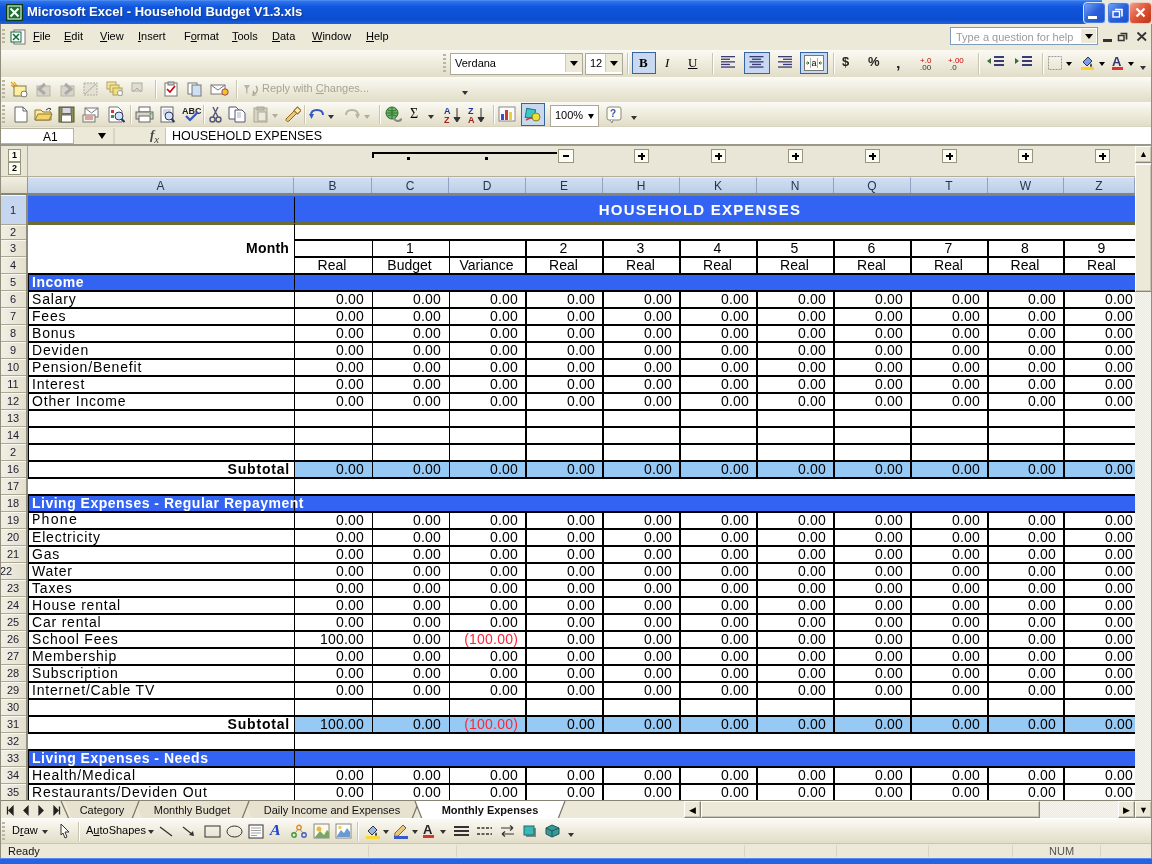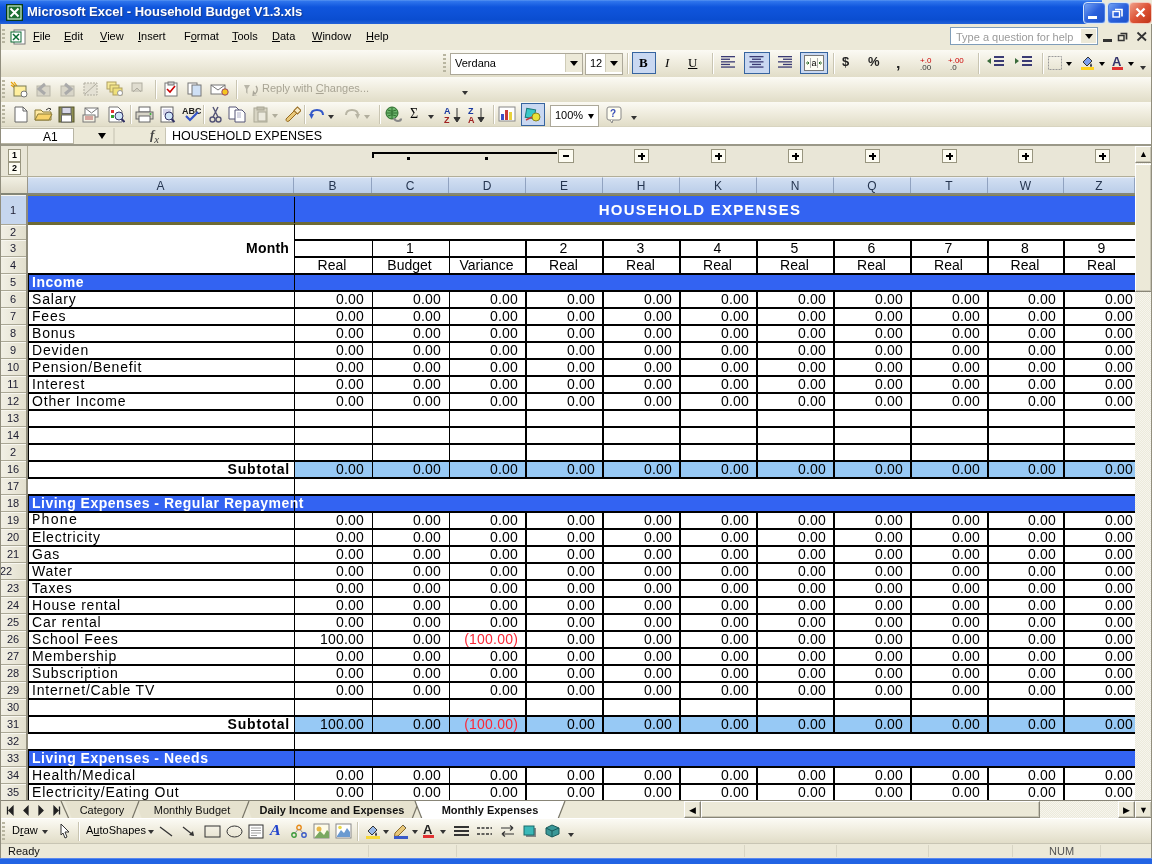--- a/index.html
+++ b/index.html
@@ -551,21 +551,21 @@
 <div class="ab lbl" style="box-sizing:border-box;left:0px;top:351px;width:264px;height:17px;font-size:14px;line-height:17px;">Gas</div>
 <div class="ab lbl" style="box-sizing:border-box;left:0px;top:368px;width:264px;height:17px;font-size:14px;line-height:17px;">Water</div>
 <div class="ab lbl" style="box-sizing:border-box;left:0px;top:385px;width:264px;height:17px;font-size:14px;line-height:17px;">Taxes</div>
 <div class="ab lbl" style="box-sizing:border-box;left:0px;top:402px;width:264px;height:17px;font-size:14px;line-height:17px;">House rental</div>
 <div class="ab lbl" style="box-sizing:border-box;left:0px;top:419px;width:264px;height:17px;font-size:14px;line-height:17px;">Car rental</div>
 <div class="ab lbl" style="box-sizing:border-box;left:0px;top:436px;width:264px;height:17px;font-size:14px;line-height:17px;">School Fees</div>
 <div class="ab lbl" style="box-sizing:border-box;left:0px;top:453px;width:264px;height:17px;font-size:14px;line-height:17px;">Membership</div>
 <div class="ab lbl" style="box-sizing:border-box;left:0px;top:470px;width:264px;height:17px;font-size:14px;line-height:17px;">Subscription</div>
 <div class="ab lbl" style="box-sizing:border-box;left:0px;top:487px;width:264px;height:17px;font-size:14px;line-height:17px;">Internet/Cable TV</div>
 <div class="ab lbl" style="box-sizing:border-box;left:0px;top:572px;width:264px;height:17px;font-size:14px;line-height:17px;">Health/Medical</div>
-<div class="ab lbl" style="box-sizing:border-box;left:0px;top:589px;width:264px;height:17px;font-size:14px;line-height:17px;">Electricity/Eating Out</div>
+<div class="ab lbl" style="box-sizing:border-box;left:0px;top:589px;width:264px;height:17px;font-size:14px;line-height:17px;">Restaurants/Deviden Out</div>
 <div class="ab num" style="box-sizing:border-box;left:0px;top:266px;width:264px;height:17px;font-size:14px;line-height:17px;font-weight:bold;padding-right:2px;letter-spacing:0.8px;">Subtotal</div>
 <div class="ab num" style="box-sizing:border-box;left:0px;top:521px;width:264px;height:17px;font-size:14px;line-height:17px;font-weight:bold;padding-right:2px;letter-spacing:0.8px;">Subtotal</div>
 <div class="ab num" style="box-sizing:border-box;left:266px;top:96px;width:76px;height:17px;font-size:14px;line-height:17px;">0.00</div>
 <div class="ab num" style="box-sizing:border-box;left:344px;top:96px;width:75px;height:17px;font-size:14px;line-height:17px;">0.00</div>
 <div class="ab num" style="box-sizing:border-box;left:421px;top:96px;width:75px;height:17px;font-size:14px;line-height:17px;">0.00</div>
 <div class="ab num" style="box-sizing:border-box;left:498px;top:96px;width:75px;height:17px;font-size:14px;line-height:17px;">0.00</div>
 <div class="ab num" style="box-sizing:border-box;left:575px;top:96px;width:75px;height:17px;font-size:14px;line-height:17px;">0.00</div>
 <div class="ab num" style="box-sizing:border-box;left:652px;top:96px;width:75px;height:17px;font-size:14px;line-height:17px;">0.00</div>
 <div class="ab num" style="box-sizing:border-box;left:729px;top:96px;width:75px;height:17px;font-size:14px;line-height:17px;">0.00</div>
 <div class="ab num" style="box-sizing:border-box;left:806px;top:96px;width:75px;height:17px;font-size:14px;line-height:17px;">0.00</div>
@@ -833,21 +833,21 @@
 <div class="ab" style="left:64px;top:2.5px;width:76px;text-align:center;z-index:3;font-size:11px;font-weight:normal;color:#111;">Category</div>
 <div class="ab" style="left:134px;top:0;width:116px;height:18px;z-index:2;background:#e6e2cf;clip-path:polygon(1px 0,calc(100% - 1px) 0,calc(100% - 8px) 100%,8px 100%);"></div>
 <svg class="ab" style="left:134px;top:0;z-index:3" width="116" height="18">
 <path d="M115 0 L108 18" stroke="#777466" stroke-width="1.2" fill="none"></path>
     </svg>
 <div class="ab" style="left:134px;top:2.5px;width:116px;text-align:center;z-index:3;font-size:11px;font-weight:normal;color:#111;">Monthly Budget</div>
 <div class="ab" style="left:244px;top:0;width:176px;height:18px;z-index:2;background:#e6e2cf;clip-path:polygon(1px 0,calc(100% - 1px) 0,calc(100% - 8px) 100%,8px 100%);"></div>
 <svg class="ab" style="left:244px;top:0;z-index:3" width="176" height="18">
 <path d="M175 0 L168 18" stroke="#777466" stroke-width="1.2" fill="none"></path>
     </svg>
-<div class="ab" style="left:244px;top:2.5px;width:176px;text-align:center;z-index:3;font-size:11px;font-weight:bold;color:#111;">Daily Income and Expenses</div>
+<div class="ab" style="left:244px;top:2.5px;width:176px;text-align:center;z-index:3;font-size:11px;font-weight:normal;color:#111;">Daily Income and Expenses</div>
 <div class="ab" style="left:414px;top:0;width:152px;height:18px;z-index:5;background:#fff;clip-path:polygon(1px 0,calc(100% - 1px) 0,calc(100% - 8px) 100%,8px 100%);"></div>
 <svg class="ab" style="left:414px;top:0;z-index:6" width="152" height="18">
 <path d="M1 0 L8 18" stroke="#777466" stroke-width="1.2" fill="none"></path>
 <path d="M151 0 L144 18" stroke="#777466" stroke-width="1.2" fill="none"></path>
     </svg>
 <div class="ab" style="left:414px;top:2.5px;width:152px;text-align:center;z-index:6;font-size:11px;font-weight:bold;color:#111;">Monthly Expenses</div>
 <div class="ab" style="left:684px;top:0;width:451px;height:18px;background:repeating-conic-gradient(#f6f5ee 0 25%,#eceadb 0 50%) 0 0/2px 2px;">
 <div class="ab" style="left:0px;top:0px;width:17px;height:17px;background:#ece9d8;border:1px solid #fff;border-right-color:#888577;border-bottom-color:#888577;box-shadow:inset -1px -1px 0 #c8c5b4;box-sizing:border-box;text-align:center;font-size:9px;line-height:16px;color:#000;">◀</div>
 <div class="ab" style="left:17px;top:0;width:339px;height:17px;background:#ece9d8;border:1px solid #fff;border-right-color:#888577;border-bottom-color:#888577;box-shadow:inset -1px -1px 0 #c8c5b4;box-sizing:border-box;"></div>
 <div class="ab" style="left:434px;top:0px;width:17px;height:17px;background:#ece9d8;border:1px solid #fff;border-right-color:#888577;border-bottom-color:#888577;box-shadow:inset -1px -1px 0 #c8c5b4;box-sizing:border-box;text-align:center;font-size:9px;line-height:16px;color:#000;">▶</div>

